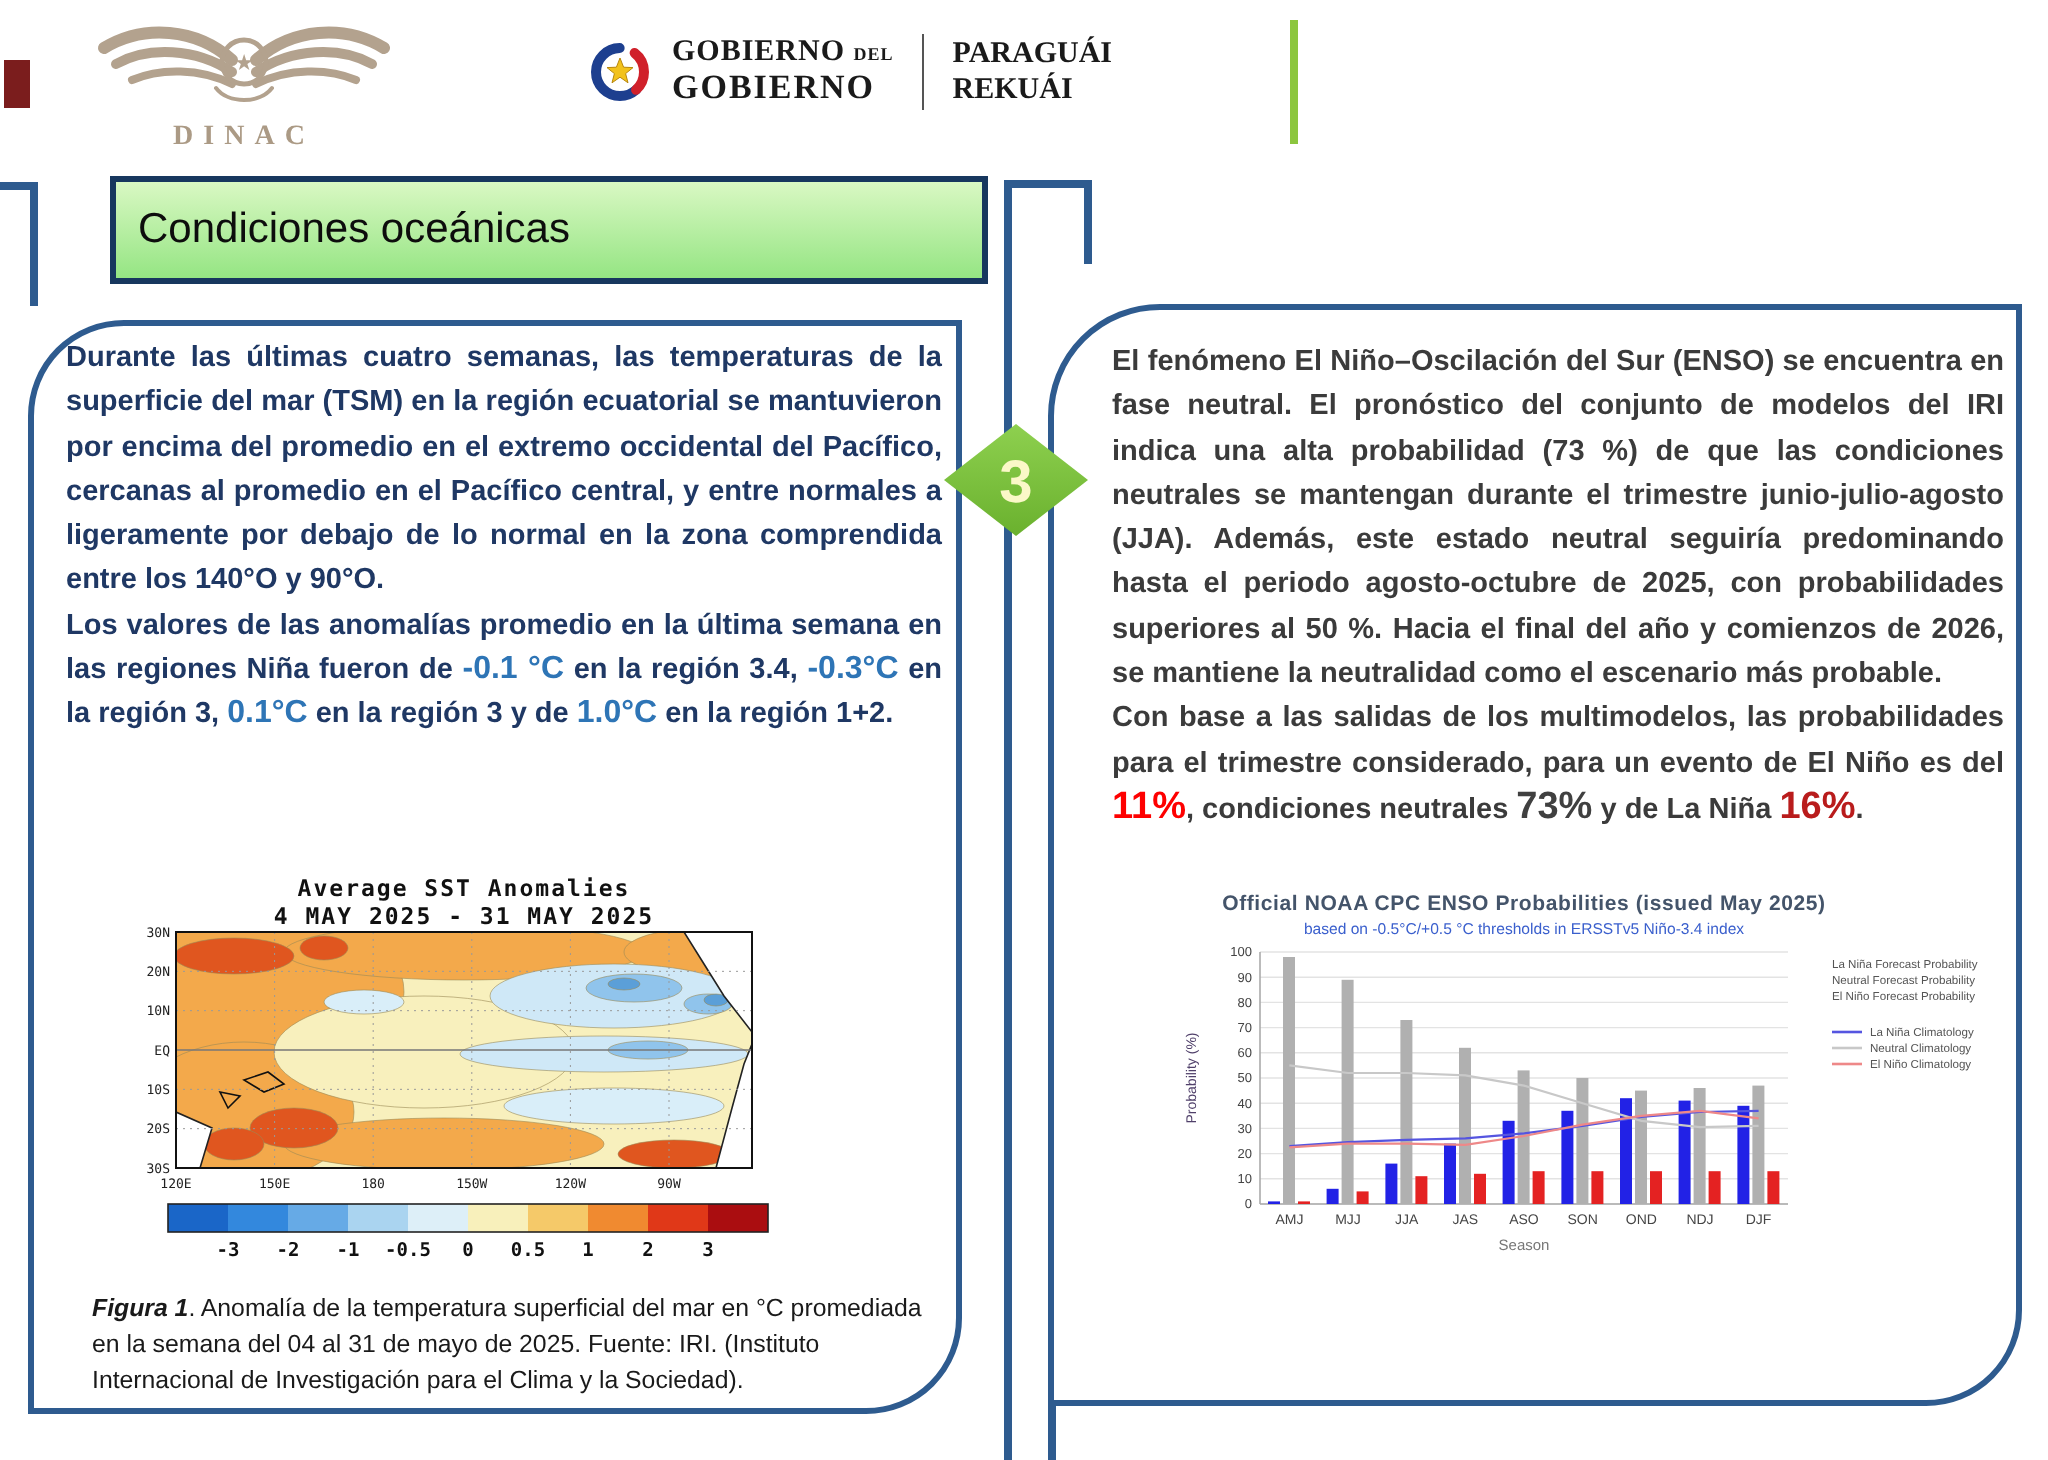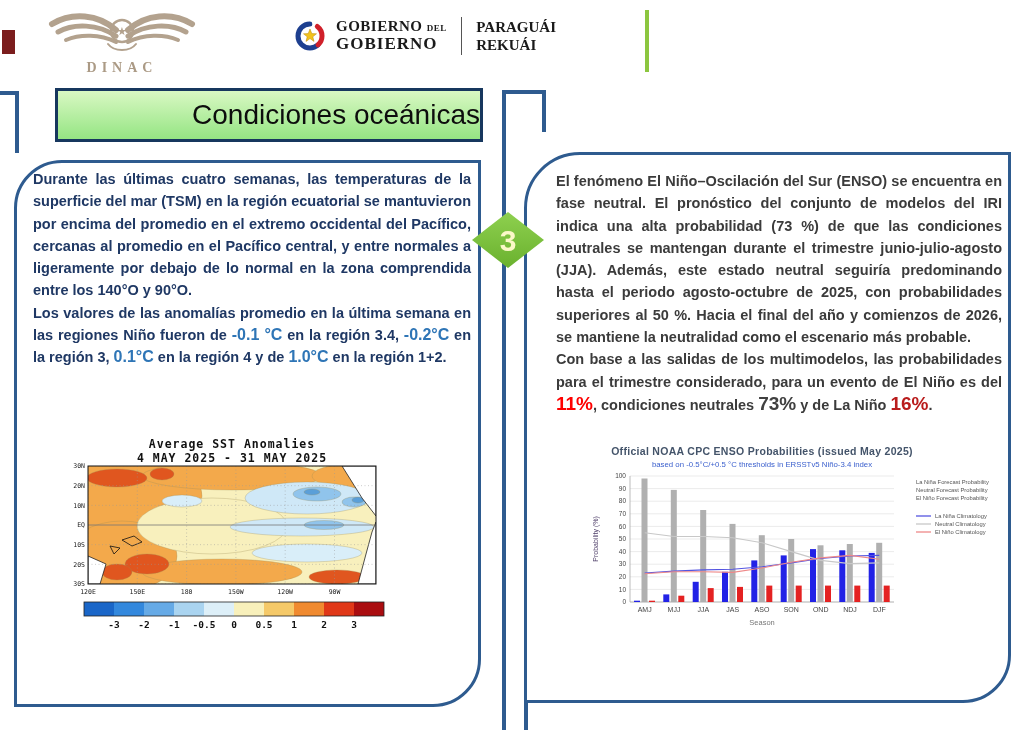--- a/index.html
+++ b/index.html
@@ -16,22 +16,22 @@
   .gob-div{width:1.5px;height:38px;background:#555;margin:0 6px;}
   .gob-r{font-family:"Liberation Serif",serif;font-weight:700;font-size:15px;color:#1a1a1a;line-height:1.2;}
   .accent-bar{position:absolute;left:645px;top:10px;width:3.5px;height:62px;background:#8CC63F;}
   .bulletin-title{position:absolute;left:660px;top:14px;width:350px;text-align:right;
       color:#9A874B;font-weight:700;font-size:22px;line-height:1.35;}
   
   .cline{position:absolute;background:#2E5B8F;}
   
   .header-box{position:absolute;border:3px solid #17375E;
       background:linear-gradient(#d9f8c3,#95e583);
-      display:flex;align-items:center;justify-content:flex-end;
-      font-size:28px;color:#0d0d0d;}
+      display:flex;align-items:center;justify-content:flex-start;
+      font-size:21px;color:#0d0d0d;padding-left:11px;}
   
   .panel{position:absolute;border:3.5px solid #2E5B8F;background:#fff;}
   #left-panel{left:14px;top:160px;width:461px;height:541px;border-radius:48px 0 48px 0;}
   #right-panel{left:524px;top:152px;width:481px;height:545px;border-radius:56px 0 48px 0;}
   .body-text{position:absolute;text-align:justify;font-weight:600;font-size:14.5px;line-height:22.3px;}
   #left-text{left:33px;top:168px;width:438px;color:#1F3864;}
   #right-text{left:556px;top:170px;width:446px;color:#3b3b3b;}
   .temp{color:#2E75B6;font-weight:700;font-size:16px;}
   .nino{color:#FE0000;font-weight:700;font-size:19px;}
   .neutral{color:#404040;font-weight:700;font-size:19px;}
@@ -99,26 +99,26 @@
 
   <div class="header-box" style="left:55px;top:88px;width:422px;height:48px;">
     <span>Condiciones oceánicas</span>
   </div>
 
   <div class="panel" id="left-panel"></div>
   <div class="panel" id="right-panel"></div>
 
   <div class="body-text" id="left-text">
     <div>Durante las últimas cuatro semanas, las temperaturas de la superficie del mar (TSM) en la región ecuatorial se mantuvieron por encima del promedio en el extremo occidental del Pacífico, cercanas al promedio en el Pacífico central, y entre normales a ligeramente por debajo de lo normal en la zona comprendida entre los 140°O y 90°O.</div>
-    <div><span>Los valores de las anomalías promedio en la última semana en las regiones Niño fueron de </span><span class="temp">-0.1 °C</span><span> en la región 3.4, </span><span class="temp">-0.2°C</span><span> en la región 3, </span><span class="temp">0.1°C</span><span> en la región 4 y de </span><span class="temp">1.0°C</span><span> en la región 1+2.</span></div>
+    <div><span>Los valores de las anomalías promedio en la última semana en las regiones Niña fueron de </span><span class="temp">-0.1 °C</span><span> en la región 3.4, </span><span class="temp">-0.3°C</span><span> en la región 3, </span><span class="temp">0.1°C</span><span> en la región 3 y de </span><span class="temp">1.0°C</span><span> en la región 1+2.</span></div>
   </div>
 
   <div class="body-text" id="right-text">
     <div>El fenómeno El Niño–Oscilación del Sur (ENSO) se encuentra en fase neutral. El pronóstico del conjunto de modelos del IRI indica una alta probabilidad (73 %) de que las condiciones neutrales se mantengan durante el trimestre junio-julio-agosto (JJA). Además, este estado neutral seguiría predominando hasta el periodo agosto-octubre de 2025, con probabilidades superiores al 50 %. Hacia el final del año y comienzos de 2026, se mantiene la neutralidad como el escenario más probable.</div>
-    <div><span>Con base a las salidas de los multimodelos, las probabilidades para el trimestre considerado, para un evento de El Niño es del </span><span class="nino">11%</span><span>, condiciones neutrales </span><span class="neutral">73%</span><span> y de La Niño </span><span class="nina">16%</span><span>.</span></div>
+    <div><span>Con base a las salidas de los multimodelos, las probabilidades para el trimestre considerado, para un evento de El Niño es del </span><span class="nino">11%</span><span>, condiciones neutrales </span><span class="neutral">73%</span><span> y de La Niña </span><span class="nina">16%</span><span>.</span></div>
   </div>
 
   <svg class="figure-svg" id="fig1" width="340" height="204" viewBox="0 0 340 204">
       <text x="170" y="12" text-anchor="middle" font-family="DejaVu Sans Mono, monospace" font-weight="bold" font-size="11.5" letter-spacing="1" fill="#111">Average SST Anomalies</text>
       <text x="170" y="26" text-anchor="middle" font-family="DejaVu Sans Mono, monospace" font-weight="bold" font-size="11.5" letter-spacing="1" fill="#111">4 MAY 2025 - 31 MAY 2025</text>
       <clipPath id="mapclip">
         <rect x="26" y="30" width="288" height="118"></rect>
       </clipPath>
       <g clip-path="url(#mapclip)">
         <rect x="26" y="30" width="288" height="118" fill="#f8f0bd"></rect>
@@ -269,20 +269,23 @@
       <text x="330" y="50" font-size="5.8" fill="#555">Neutral Forecast Probability</text>
       <text x="330" y="58" font-size="5.8" fill="#555">El Niño Forecast Probability</text>
       <line x1="330" x2="345" y1="74" y2="74" stroke="#5555e0" stroke-width="1.3"></line>
       <text x="349" y="76" font-size="5.8" fill="#555">La Niña Climatology</text>
       <line x1="330" x2="345" y1="82" y2="82" stroke="#c8c8c8" stroke-width="1.3"></line>
       <text x="349" y="84" font-size="5.8" fill="#555">Neutral Climatology</text>
       <line x1="330" x2="345" y1="90" y2="90" stroke="#ee8888" stroke-width="1.3"></line>
       <text x="349" y="92" font-size="5.8" fill="#555">El Niño Climatology</text>
     </svg>
 
+  <div class="caption" id="caption1">
+    <span class="fig-label">Figura 1</span><span>. Anomalía de la temperatura superficial del mar en °C promediada en la semana del 04 al 31 de mayo de 2025. Fuente: IRI. (Instituto Internacional de Investigación para el Clima y la Sociedad).</span>
+  </div>
 
   <svg class="diamond" width="76" height="60" viewBox="0 0 76 60">
     <defs>
       <linearGradient id="dg" x1="0" y1="0" x2="0" y2="1">
         <stop offset="0" stop-color="#8ed04f"></stop>
           <stop offset="1" stop-color="#6ab12e"></stop>
       </linearGradient>
     </defs>
     <polygon points="38,2 74,30 38,58 2,30" fill="url(#dg)"></polygon>
     <text id="diamond-num" x="38" y="41" text-anchor="middle" font-size="30" font-weight="bold" fill="#FBF8C8">3</text>

